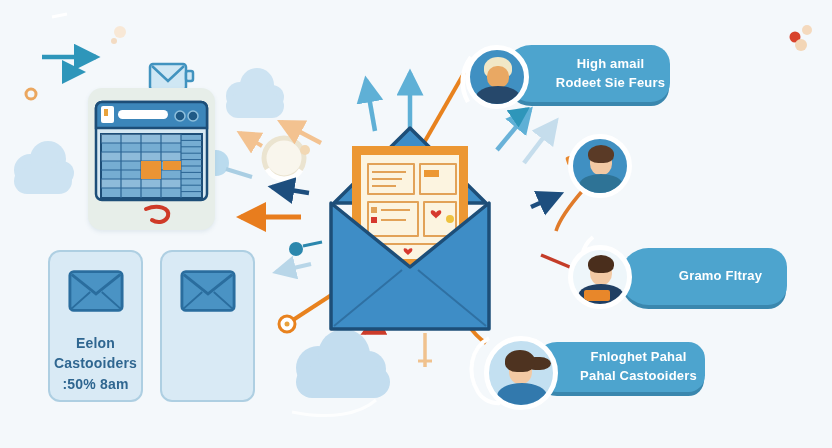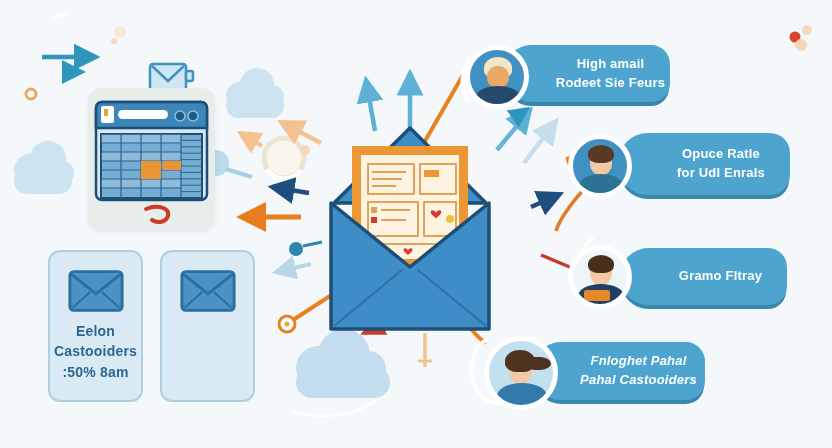--- a/index.html
+++ b/index.html
@@ -14,33 +14,33 @@
   
   .browser-card{position:absolute;left:88px;top:88px;width:127px;height:142px;
     background:#e7eee9;border-radius:14px;box-shadow:0 2px 4px rgba(80,120,150,.12);}
 
   
   .stat-card{position:absolute;top:250px;width:95px;height:152px;background:var(--card-bg);
     border:2px solid var(--card-border);border-radius:12px;display:flex;flex-direction:column;
     align-items:center;box-sizing:border-box;}
   .stat-card.c1{left:48px;} .stat-card.c2{left:160px;}
   .stat-card svg{margin-top:16px;}
-  .stat-text{margin-top:7px;text-align:center;font-weight:bold;font-size:14px;
+  .stat-text{margin-top:19px;text-align:center;font-weight:bold;font-size:14px;
     line-height:1.45;color:var(--card-text);letter-spacing:.2px;}
 
   
   .banner{position:absolute;background:var(--banner-blue);color:#fff;font-weight:bold;
     border-radius:30px 20px 20px 30px;box-shadow:0 5px 0 -1px var(--banner-edge);
     display:flex;flex-direction:column;justify-content:center;font-size:13px;line-height:1.45;
     box-sizing:border-box;letter-spacing:.2px;}
   .banner .bl{white-space:nowrap;}
   .b1{left:503px;top:45px;width:167px;height:57px;padding-left:48px;text-align:left;align-items:center;}
   .b2{left:618px;top:133px;width:172px;height:62px;padding-left:34px;text-align:center;}
   .b3{left:620px;top:248px;width:167px;height:57px;padding-left:34px;text-align:center;gap:17px;}
-  .b4{left:532px;top:342px;width:173px;height:58px;padding-left:40px;text-align:center;font-style:italic;}
+  .b4{left:532px;top:342px;width:173px;height:50px;padding-left:40px;text-align:center;}
 
   
   .avatar{position:absolute;border-radius:50%;border:5px solid #fff;box-sizing:border-box;
     overflow:hidden;background:#4090c2;}
   .avatar i{position:absolute;display:block;}
   .av-hair{border-radius:50% 50% 40% 40%;}
   .av-face{border-radius:46%;}
   .av-torso{border-radius:50% 50% 0 0;}
   .a1{left:465px;top:45px;width:64px;height:64px;}
   .a1 .av-hair{left:14px;top:7px;width:28px;height:22px;background:#f1e7c6;}
@@ -262,24 +262,20 @@
       <rect x="3" y="3" width="54" height="40" rx="4" fill="#4a93c4" stroke="#2a6d9e" stroke-width="3"></rect>
       <path d="M5,6 L30,26 L55,6" fill="none" stroke="#2a6d9e" stroke-width="3"></path>
       <path d="M5,41 L24,24 M55,41 L36,24" fill="none" stroke="#2a6d9e" stroke-width="2"></path>
     </svg>
   </div>
 
   <div class="banner b1">
     <div class="bl">High amail</div>
     <div class="bl">Rodeet Sie Feurs</div>
   </div>
-  <div class="banner b2">
-    <div class="bl">Opuce Ratle</div>
-    <div class="bl">for Udl Enrals</div>
-  </div>
   <div class="banner b3">
     <div class="bl">Gramo Fltray</div>
   </div>
   <div class="banner b4">
     <div class="bl">Fnloghet Pahal</div>
     <div class="bl">Pahal Castooiders</div>
   </div>
 
   <span class="avatar a1">
     <i class="av-hair"></i>

